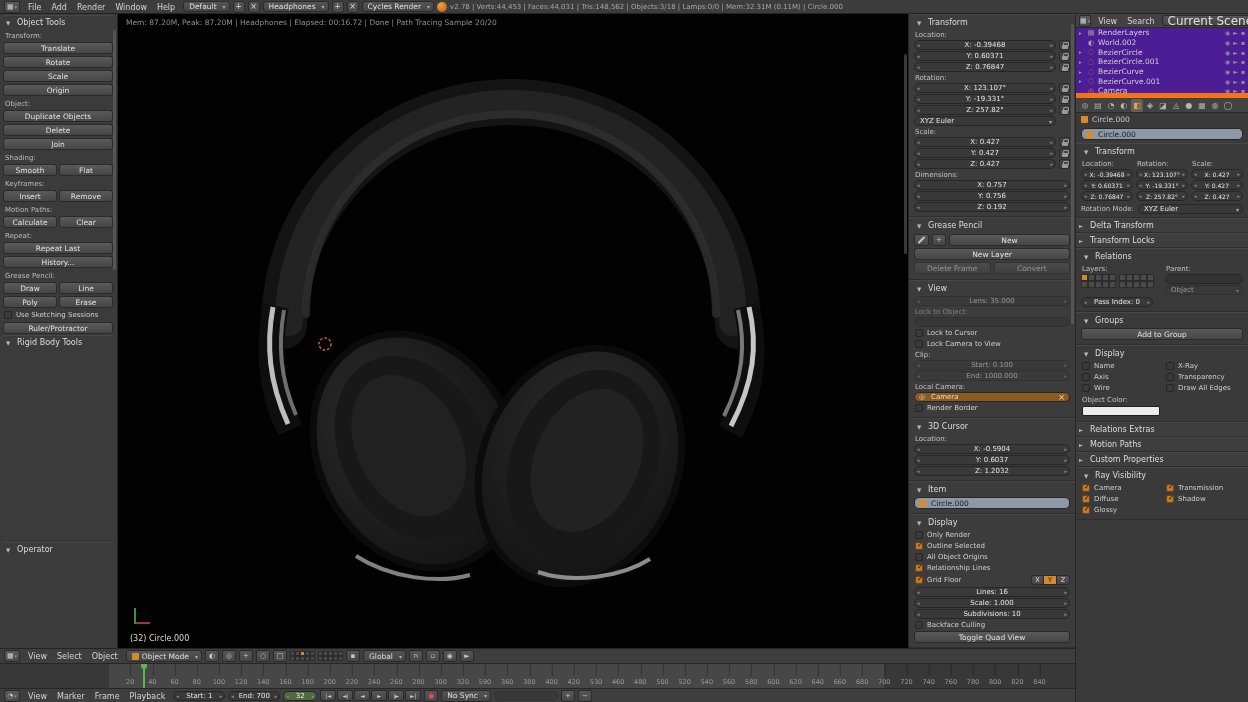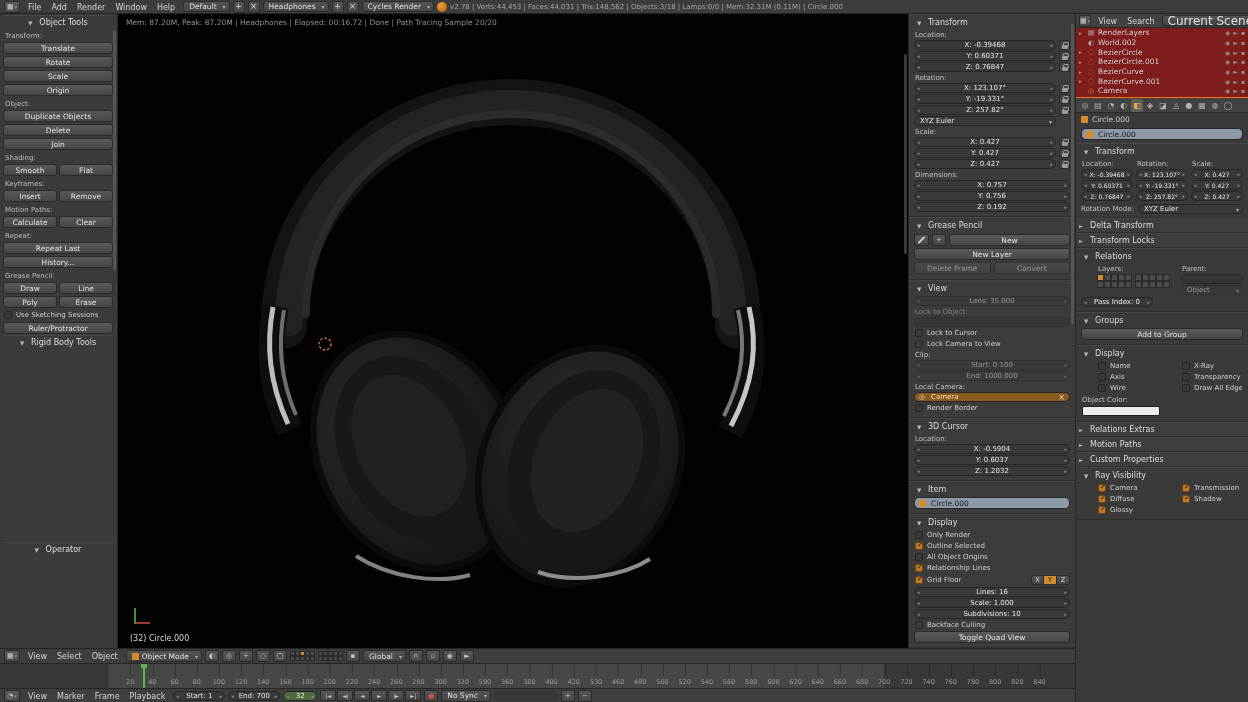--- a/index.html
+++ b/index.html
@@ -54,36 +54,36 @@
 .lock::after{content:"";position:absolute;left:2px;top:4px;width:6px;height:4px;background:#9a9a9a;border-radius:1px;}
 .lock.ghost{visibility:hidden;}
 .nrow{display:flex;align-items:center;gap:3px;margin:1px 0;}
 .nrow .field{flex:1;margin:0;}
 .icon-btn{display:inline-flex;align-items:center;justify-content:center;min-width:14px;height:12px;background:linear-gradient(#565656,#474747);border:1px solid #2a2a2a;border-radius:2px;font-size:7px;color:#c8c8c8;padding:0 2px;}
 .ed-ico{display:inline-flex;align-items:center;justify-content:center;width:16px;height:12px;background:linear-gradient(#5a5a5a,#484848);border:1px solid #2a2a2a;border-radius:2px;color:#ccc;font-size:7px;}
 .ed-ico::before{content:"▦";}
 .ed-ico::after{content:"▾";font-size:5px;color:#999;margin-left:1px;}
 .swatch{width:78px;height:10px;background:#ececec;border:1px solid #202020;border-radius:2px;margin:2px 1px;}
 .two-col{display:flex;gap:6px;}
-.two-col .col{flex:1;min-width:0;margin-left:16px;}
+.two-col .col{flex:1;min-width:0;}
 
 
 #info-bar{left:0;top:0;width:1248px;height:14px;background:#3c3c3c;border-bottom:1px solid #232323;display:flex;align-items:center;gap:3px;padding:0 4px;z-index:6;}
 #info-bar .dd{height:11px;}
 .blender-logo{width:10px;height:10px;border-radius:50%;background:radial-gradient(circle at 35% 30%,#f5a13a,#b55a12);flex:none;}
 .stats{font-size:7px;color:#a8a8a8;white-space:nowrap;overflow:hidden;}
 
 
 #toolshelf{left:0;top:14px;width:118px;height:634px;background:#3b3b3b;border-right:1px solid #262626;display:flex;flex-direction:column;padding:1px 4px 0 3px;overflow:hidden;}
 #toolshelf .sec-label{font-size:7px;color:#bdbdbd;margin:3px 2px 1px;}
 .ts-row{display:flex;gap:2px;margin:0;}
 .ts-row .btn{flex:1;}
 .ts-spacer{flex:1;}
 .ts-bottom{height:92px;}
-#toolshelf .phead{border-top:1px solid #474747;justify-content:center;}
+#toolshelf .phead{border-top:1px solid #474747;}
 .ts-scroll{position:absolute;right:1px;top:16px;width:3px;height:240px;background:#555;border-radius:2px;}
 
 
 #viewport{left:118px;top:14px;width:790px;height:634px;background:#7f1d1d;overflow:hidden;}
 #viewport svg{display:block;}
 .vp-stats{position:absolute;left:8px;top:4px;font-size:7.5px;color:#8f8f8f;white-space:nowrap;}
 .vp-label{position:absolute;left:12px;bottom:5px;font-size:8px;color:#dcd8cc;}
 .vp-axis{position:absolute;left:14px;bottom:20px;width:24px;height:24px;}
 .ax-x{position:absolute;left:2px;bottom:4px;width:16px;height:2px;background:#a33535;}
 .ax-y{position:absolute;left:2px;bottom:4px;width:2px;height:16px;background:#3f8f3f;}
@@ -98,21 +98,21 @@
 .camf .x-ico{position:absolute;right:4px;color:#f2ddbb;font-size:8px;}
 .namef{background:#8d99a6;color:#14181d;justify-content:flex-start;padding-left:16px;font-size:7.5px;height:12px;}
 .obj-ico{width:7px;height:7px;background:#d78c28;border-radius:1px;flex:none;}
 .namef .obj-ico{position:absolute;left:4px;}
 .pencil{width:9px;height:2px;background:#c8c8c8;transform:rotate(-45deg);border-radius:1px;}
 .gridfloor-row{display:flex;align-items:center;gap:3px;}
 .np-scroll{position:absolute;right:1px;top:10px;width:3px;height:300px;background:#555;border-radius:2px;}
 
 
 #rightcol{left:1075px;top:14px;width:173px;height:688px;background:#3a3a3a;border-left:1px solid #262626;overflow:hidden;}
-#outliner{height:84px;background:#7f1d1d;border-bottom:1px solid #f97316;overflow:hidden;}
+#outliner{height:84px;background:#4c1d95;border-bottom:5px solid #f97316;overflow:hidden;}
 .ol-header{height:14px;background:#424242;border-bottom:1px solid #2a2a2a;display:flex;align-items:center;gap:2px;padding:0 3px;}
 .ol-header .dd{height:11px;font-size:12px;}
 .ol-row{display:flex;align-items:center;height:9.7px;padding:0 3px;font-size:7.5px;color:#cfcfcf;}
 .ol-tri{width:7px;font-size:5.5px;color:#999;flex:none;}
 .ol-ico{width:10px;text-align:center;font-size:7px;color:#cf8b2d;flex:none;margin-right:2px;}
 .ol-ico.ico-world,.ol-ico.ico-renderlayers{color:#a9a9a9;}
 .ol-label{flex:1;white-space:nowrap;overflow:hidden;}
 .ol-toggles{display:flex;gap:3px;flex:none;}
 .ol-tgl{font-size:6px;color:#8f8f8f;}
 

